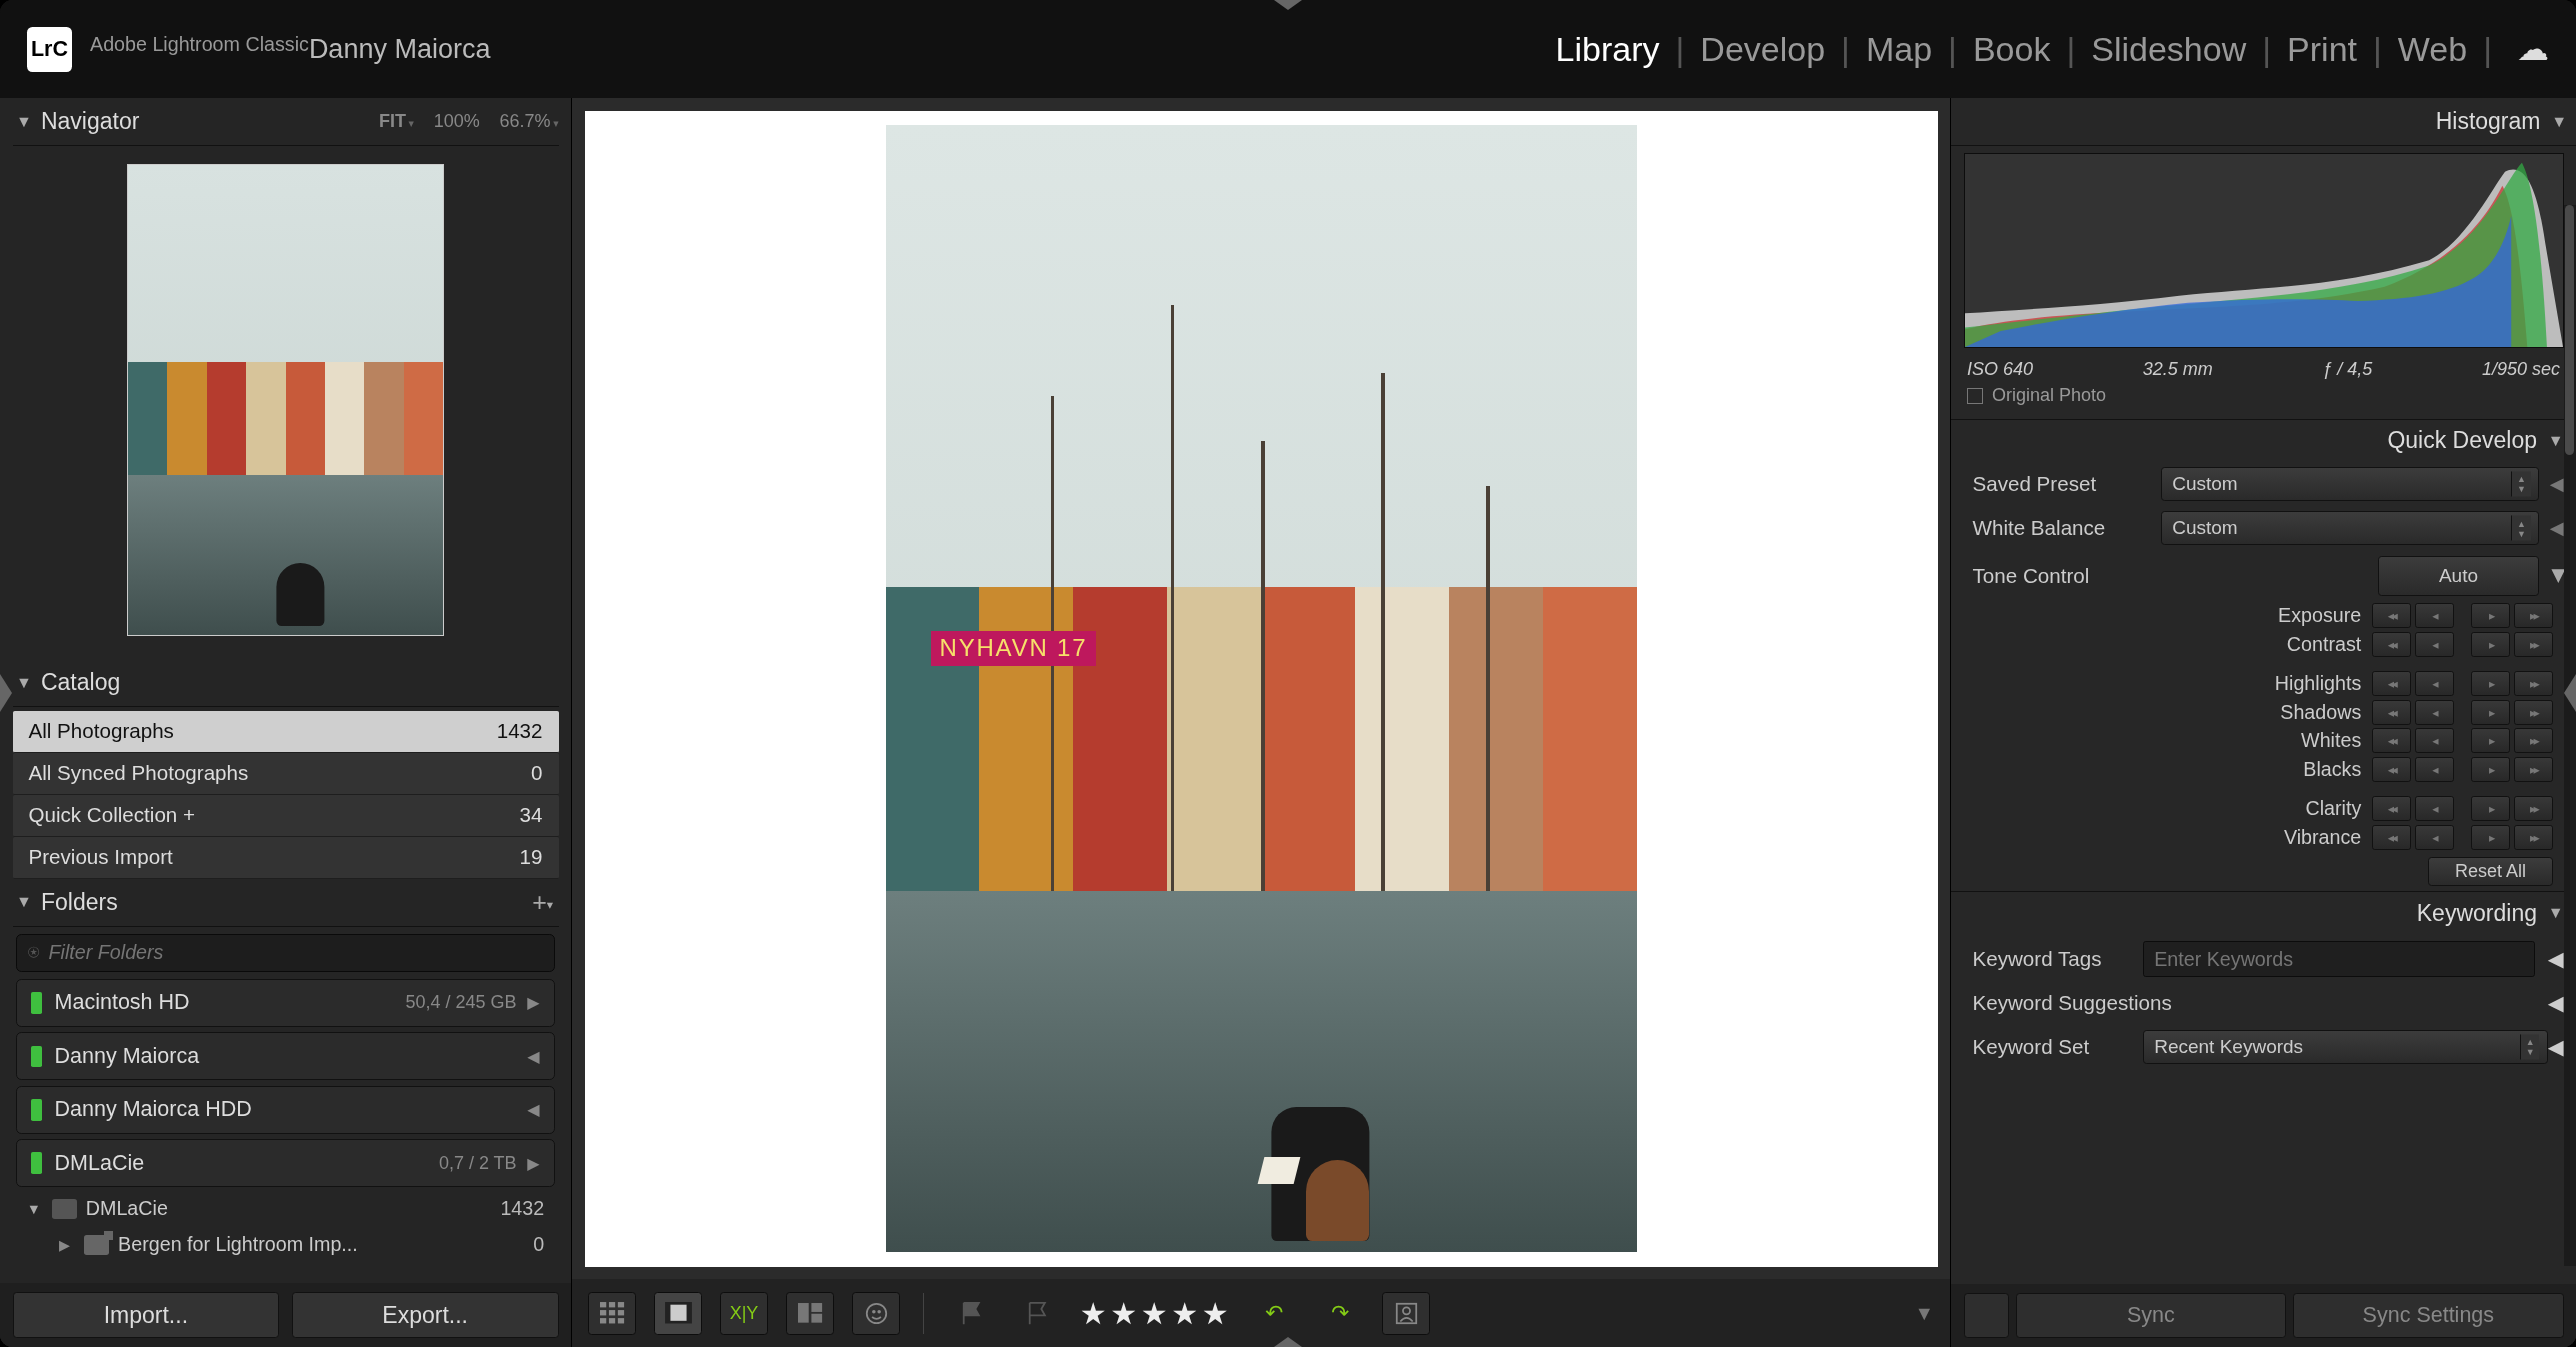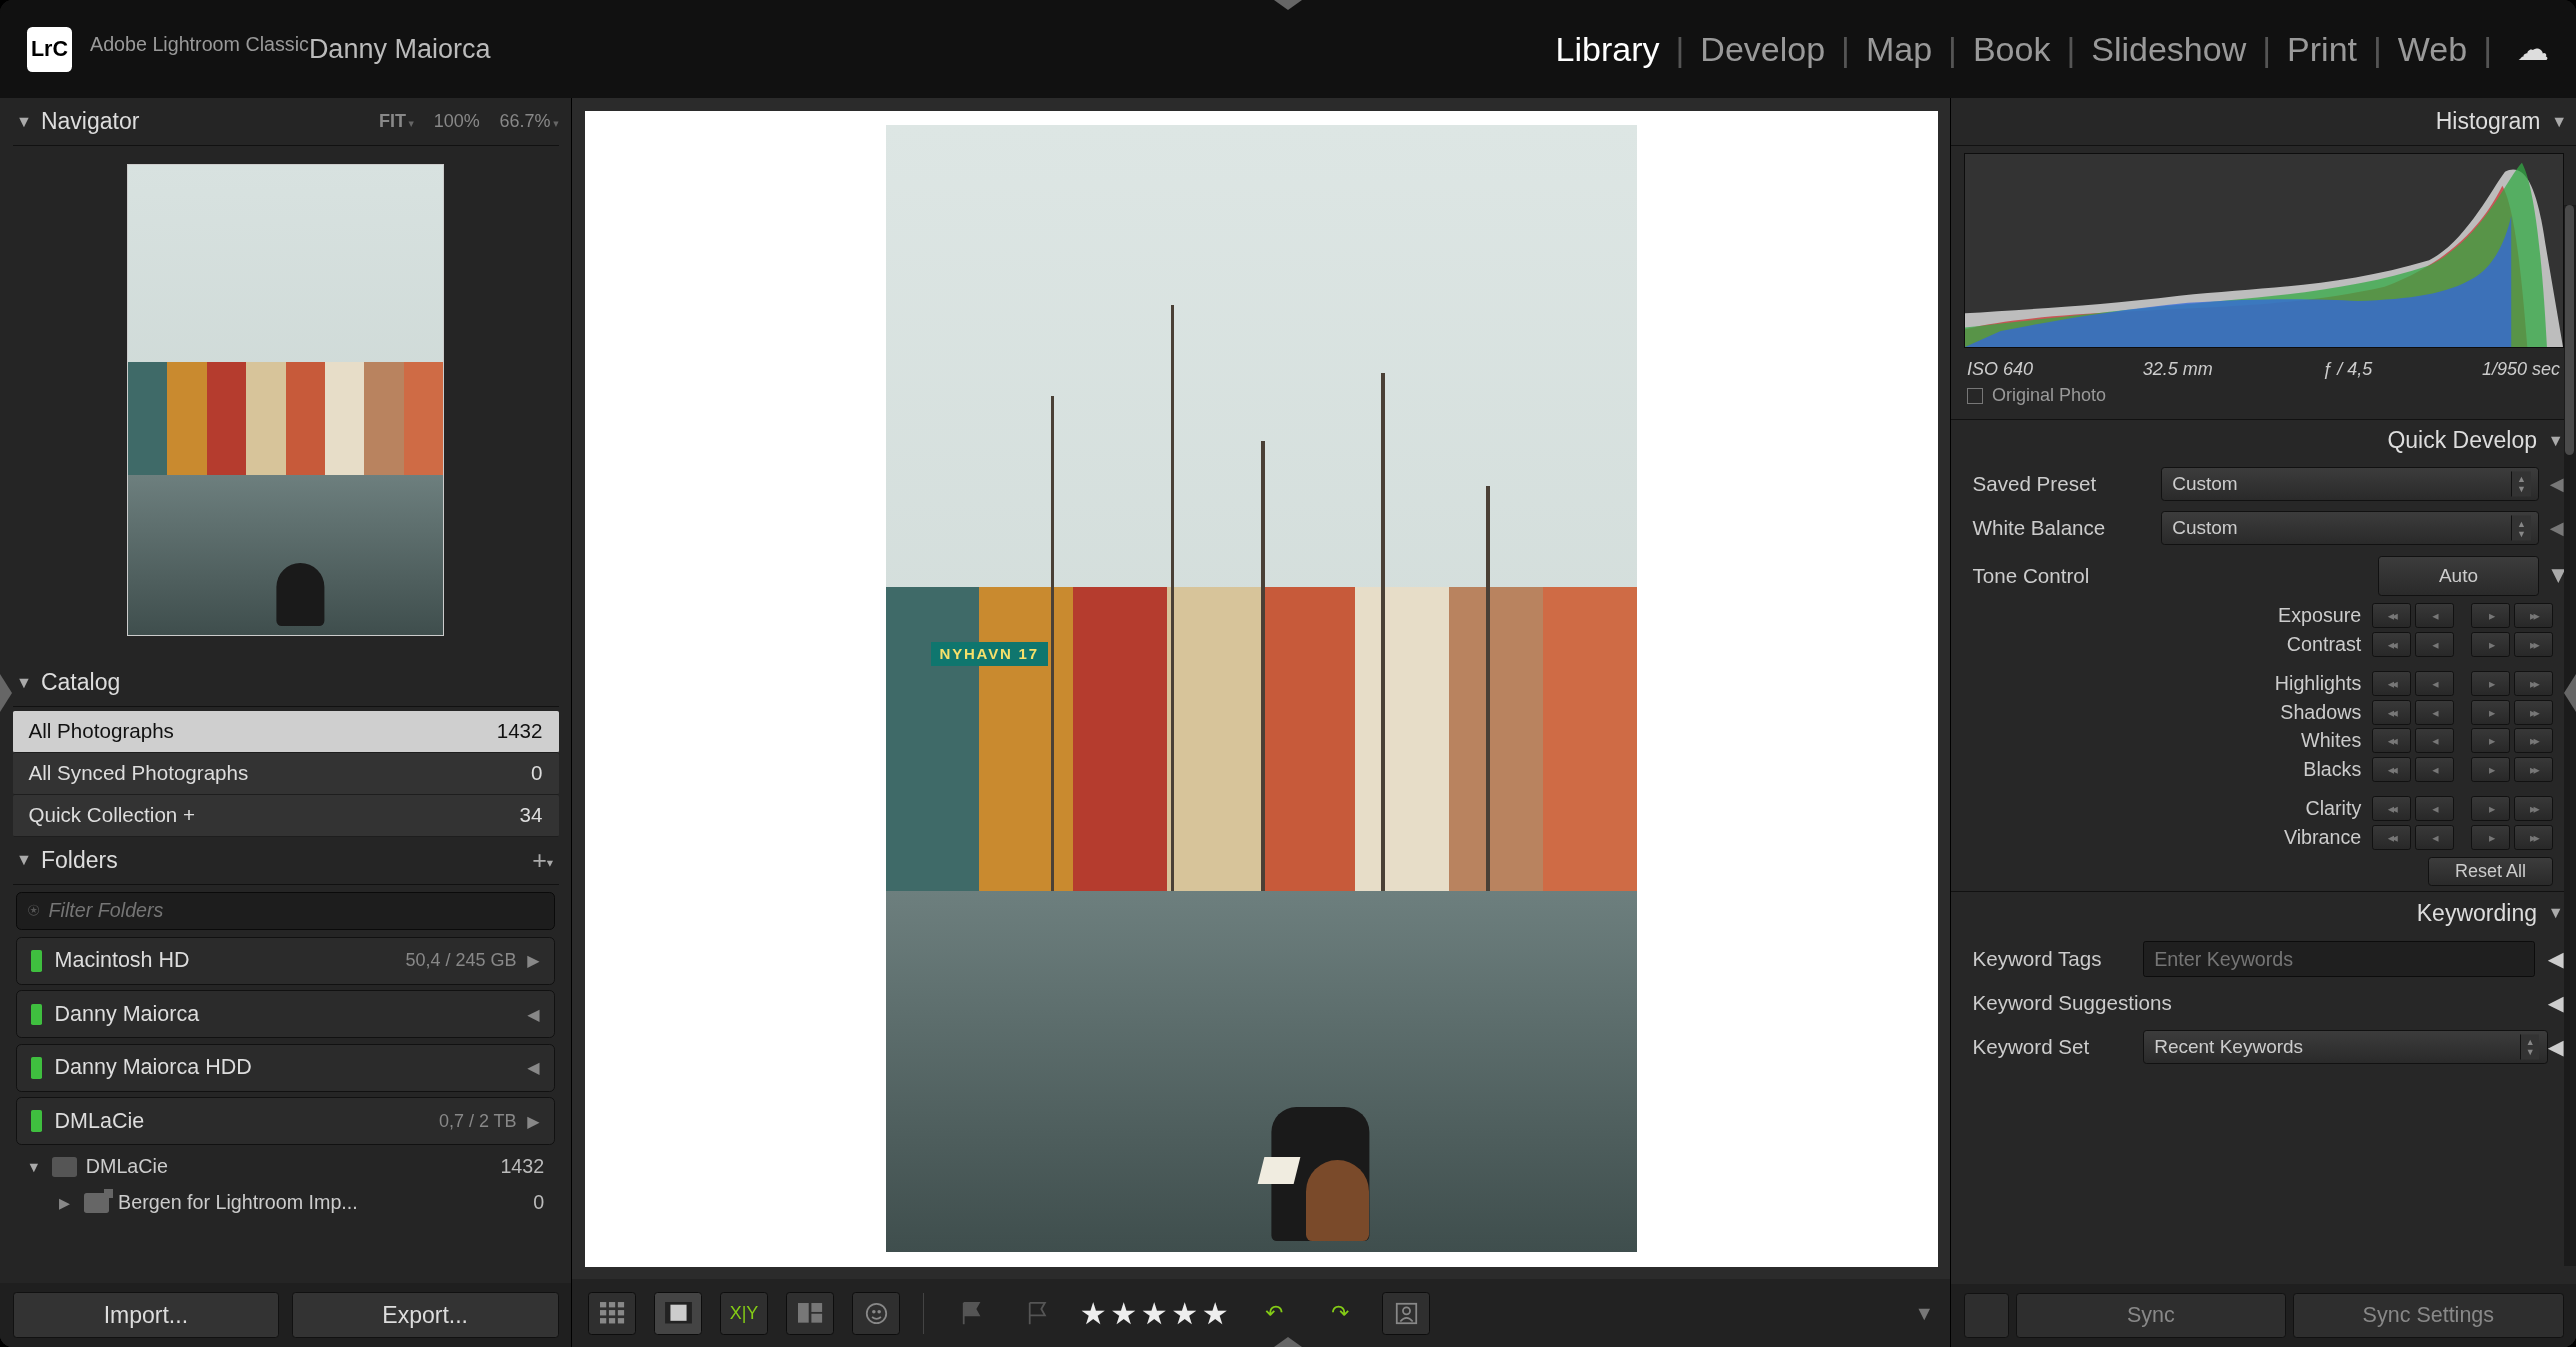--- a/index.html
+++ b/index.html
@@ -76,21 +76,21 @@
 
 .center { flex:1; background:#2b2b2b; display:flex; flex-direction:column; min-width:0;}
 .canvas { flex:1; margin:12.5px; background:#fff; display:flex; align-items:center; justify-content:center; position:relative;}
 .main-img { width:751px; height:1127px; background:#bbb; position:relative; overflow:hidden;}
 .main-img .sky{background:linear-gradient(#dde6e4,#c8d4d1);}
 .main-img .row-houses{bottom:32%; height:27%;}
 .main-img .water{height:32%;}
 .main-img .person-dot{bottom:1%; width:98px; height:134px; left:54%;}
 .main-img .hair{position:absolute; bottom:1%; left:56%; width:63px; height:81px; background:#7a4a2a; border-radius:36px 36px 7.2px 7.2px;}
 .main-img .book{position:absolute; bottom:6%; left:50%; width:36px; height:27px; background:#f0ece0; transform:skewX(-14deg);}
-.main-img .sign{position:absolute; bottom:52%; left:6%; background:#0f766e; color:#f6e06a; font-size:15px; font-weight:bold; padding:3.6px 9px; letter-spacing:1.8px;}
+.main-img .sign{position:absolute; bottom:52%; left:6%; background:#be185d; color:#f6e06a; font-size:24px; font-weight:normal; padding:3.6px 9px; letter-spacing:1.8px;}
 .main-img .mast{position:absolute; bottom:32%; width:3.6px; background:#4a4036;}
 
 .toolbar { height:68px; background:#222; display:flex; align-items:center; padding:0 16px; gap:18px;}
 .tb-slot { width:48px; height:43px; background:#2f2f2f; border:0.9px solid #0d0d0d; border-radius:3.6px; display:flex; align-items:center; justify-content:center; color:#84cc16; font-size:21.5px;}
 .tb-slot.active{ background:#444; color:#ddd;}
 .tb-divider { width:0.9px; height:41px; background:#444; margin:0 5.4px;}
 .rating-stars { font-size:30px; color:#eee; letter-spacing:3.6px;}
 .tb-spacer { flex:1;}
 .tb-caret { color:#777; font-size:19.7px;}
 .bottom-triangle { position:absolute; bottom:0; left:50%; transform:translateX(-50%); width:0; height:0; border-left:14.3px solid transparent; border-right:14.3px solid transparent; border-bottom:10.7px solid #666;}
@@ -208,20 +208,24 @@
               <span>All Photographs</span>
               <span class="count">1432</span>
             </div>
             <div class="cat-item">
               <span>All Synced Photographs</span>
               <span class="count">0</span>
             </div>
             <div class="cat-item">
               <span>Quick Collection  +</span>
               <span class="count">34</span>
+            </div>
+            <div class="cat-item">
+              <span>Previous Import</span>
+              <span class="count">19</span>
             </div>
           </div>
 
         <div class="folders-section">
           <div class="panel-header">
             <span class="ph-tri">▼</span>
             <span>Folders</span>
             <span class="plus">+<span style="font-size:12.5px;vertical-align:middle;">▾</span></span>
           </div>
           <div class="filter-box">

